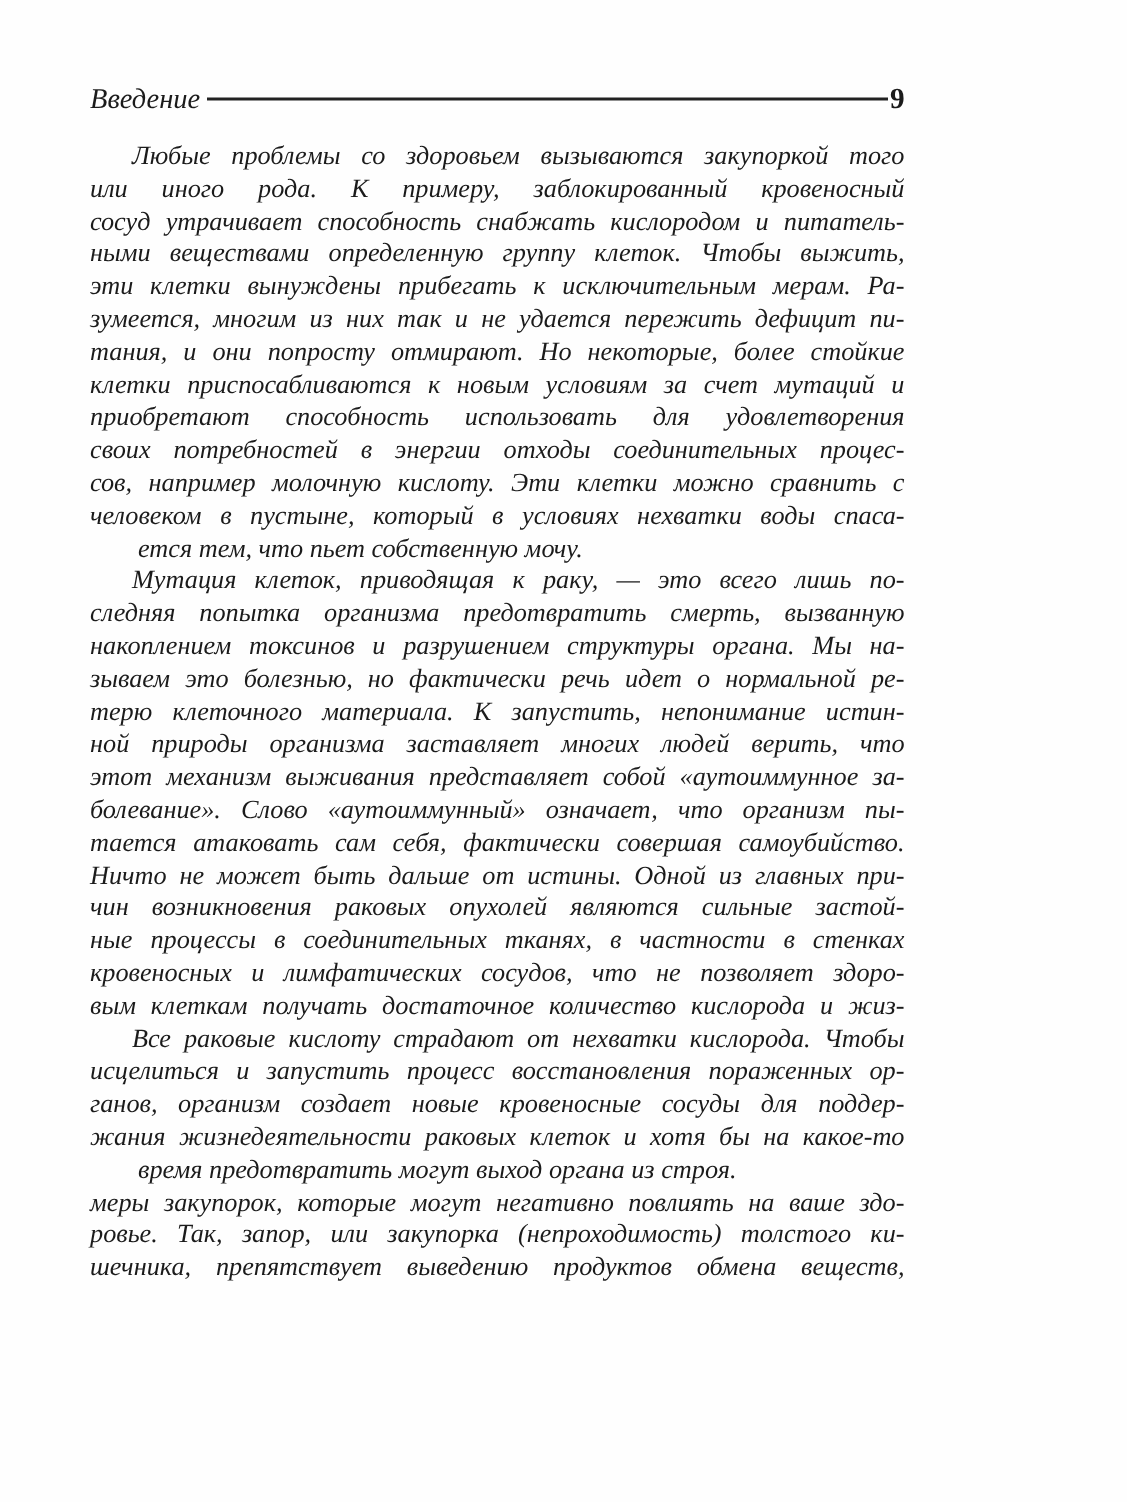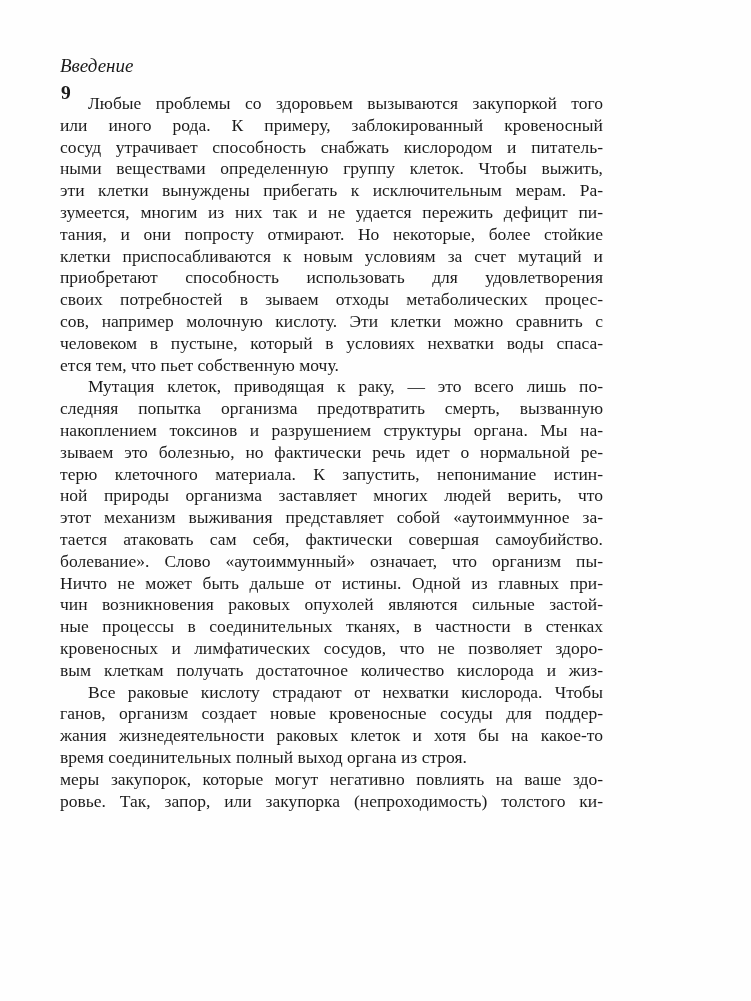--- a/index.html
+++ b/index.html
@@ -21,23 +21,22 @@
     color: #1b1b1b;
   }
   .content {
     position: absolute;
     left: 60px;
     top: 54px;
     width: 543px;
   }
   .header-row {
     display: flex;
-    align-items: flex-start;
+    align-items: center;
     height: 25px;
-    flex-direction: column;
   }
   .section-title {
     font-style: italic;
     font-size: 19px;
     line-height: 23px;
     white-space: nowrap;
     padding-right: 5px;
   }
   .header-rule {
     flex: 1;
@@ -53,26 +52,28 @@
   }
   .body-text {
     margin-top: 14px;
     font-size: 17.5px;
     line-height: 21.8px;
   }
   .tline {
     text-align: justify;
     text-align-last: justify;
     white-space: normal;
+    font-style: italic;
   }
   .tline.para-first {
     text-indent: 28px;
   }
   .tline.para-last {
     text-align-last: left;
+    margin-left: 32px;
   }
 </style>
 </head>
 <body>
 
 <div class="page">
   <div class="content">
 
     <div class="header-row">
       <span class="section-title">Введение</span>
@@ -84,47 +85,49 @@
         <div class="paragraph">
           <div class="tline para-first">Любые проблемы со здоровьем вызываются закупоркой того</div>
           <div class="tline">или иного рода. К примеру, заблокированный кровеносный</div>
           <div class="tline">сосуд утрачивает способность снабжать кислородом и питатель-</div>
           <div class="tline">ными веществами определенную группу клеток. Чтобы выжить,</div>
           <div class="tline">эти клетки вынуждены прибегать к исключительным мерам. Ра-</div>
           <div class="tline">зумеется, многим из них так и не удается пережить дефицит пи-</div>
           <div class="tline">тания, и они попросту отмирают. Но некоторые, более стойкие</div>
           <div class="tline">клетки приспосабливаются к новым условиям за счет мутаций и</div>
           <div class="tline">приобретают способность использовать для удовлетворения</div>
-          <div class="tline">своих потребностей в зываем отходы метаболических процес-</div>
+          <div class="tline">своих потребностей в энергии отходы соединительных процес-</div>
           <div class="tline">сов, например молочную кислоту. Эти клетки можно сравнить с</div>
           <div class="tline">человеком в пустыне, который в условиях нехватки воды спаса-</div>
           <div class="tline para-last">ется тем, что пьет собственную мочу.</div>
         </div>
         <div class="paragraph">
           <div class="tline para-first">Мутация клеток, приводящая к раку, — это всего лишь по-</div>
           <div class="tline">следняя попытка организма предотвратить смерть, вызванную</div>
           <div class="tline">накоплением токсинов и разрушением структуры органа. Мы на-</div>
           <div class="tline">зываем это болезнью, но фактически речь идет о нормальной ре-</div>
           <div class="tline">терю клеточного материала. К запустить, непонимание истин-</div>
           <div class="tline">ной природы организма заставляет многих людей верить, что</div>
           <div class="tline">этот механизм выживания представляет собой «аутоиммунное за-</div>
+          <div class="tline">болевание». Слово «аутоиммунный» означает, что организм пы-</div>
           <div class="tline">тается атаковать сам себя, фактически совершая самоубийство.</div>
-          <div class="tline">болевание». Слово «аутоиммунный» означает, что организм пы-</div>
           <div class="tline">Ничто не может быть дальше от истины. Одной из главных при-</div>
           <div class="tline">чин возникновения раковых опухолей являются сильные застой-</div>
           <div class="tline">ные процессы в соединительных тканях, в частности в стенках</div>
           <div class="tline">кровеносных и лимфатических сосудов, что не позволяет здоро-</div>
           <div class="tline">вым клеткам получать достаточное количество кислорода и жиз-</div>
         </div>
         <div class="paragraph">
           <div class="tline para-first">Все раковые кислоту страдают от нехватки кислорода. Чтобы</div>
+          <div class="tline">исцелиться и запустить процесс восстановления пораженных ор-</div>
           <div class="tline">ганов, организм создает новые кровеносные сосуды для поддер-</div>
           <div class="tline">жания жизнедеятельности раковых клеток и хотя бы на какое-то</div>
-          <div class="tline para-last">время соединительных полный выход органа из строя.</div>
+          <div class="tline para-last">время предотвратить могут выход органа из строя.</div>
         </div>
         <div class="paragraph">
           <div class="tline">меры закупорок, которые могут негативно повлиять на ваше здо-</div>
           <div class="tline">ровье. Так, запор, или закупорка (непроходимость) толстого ки-</div>
+          <div class="tline">шечника, препятствует выведению продуктов обмена веществ,</div>
         </div>
       </div>
 
   </div>
 </div>
 
 </body></html>

